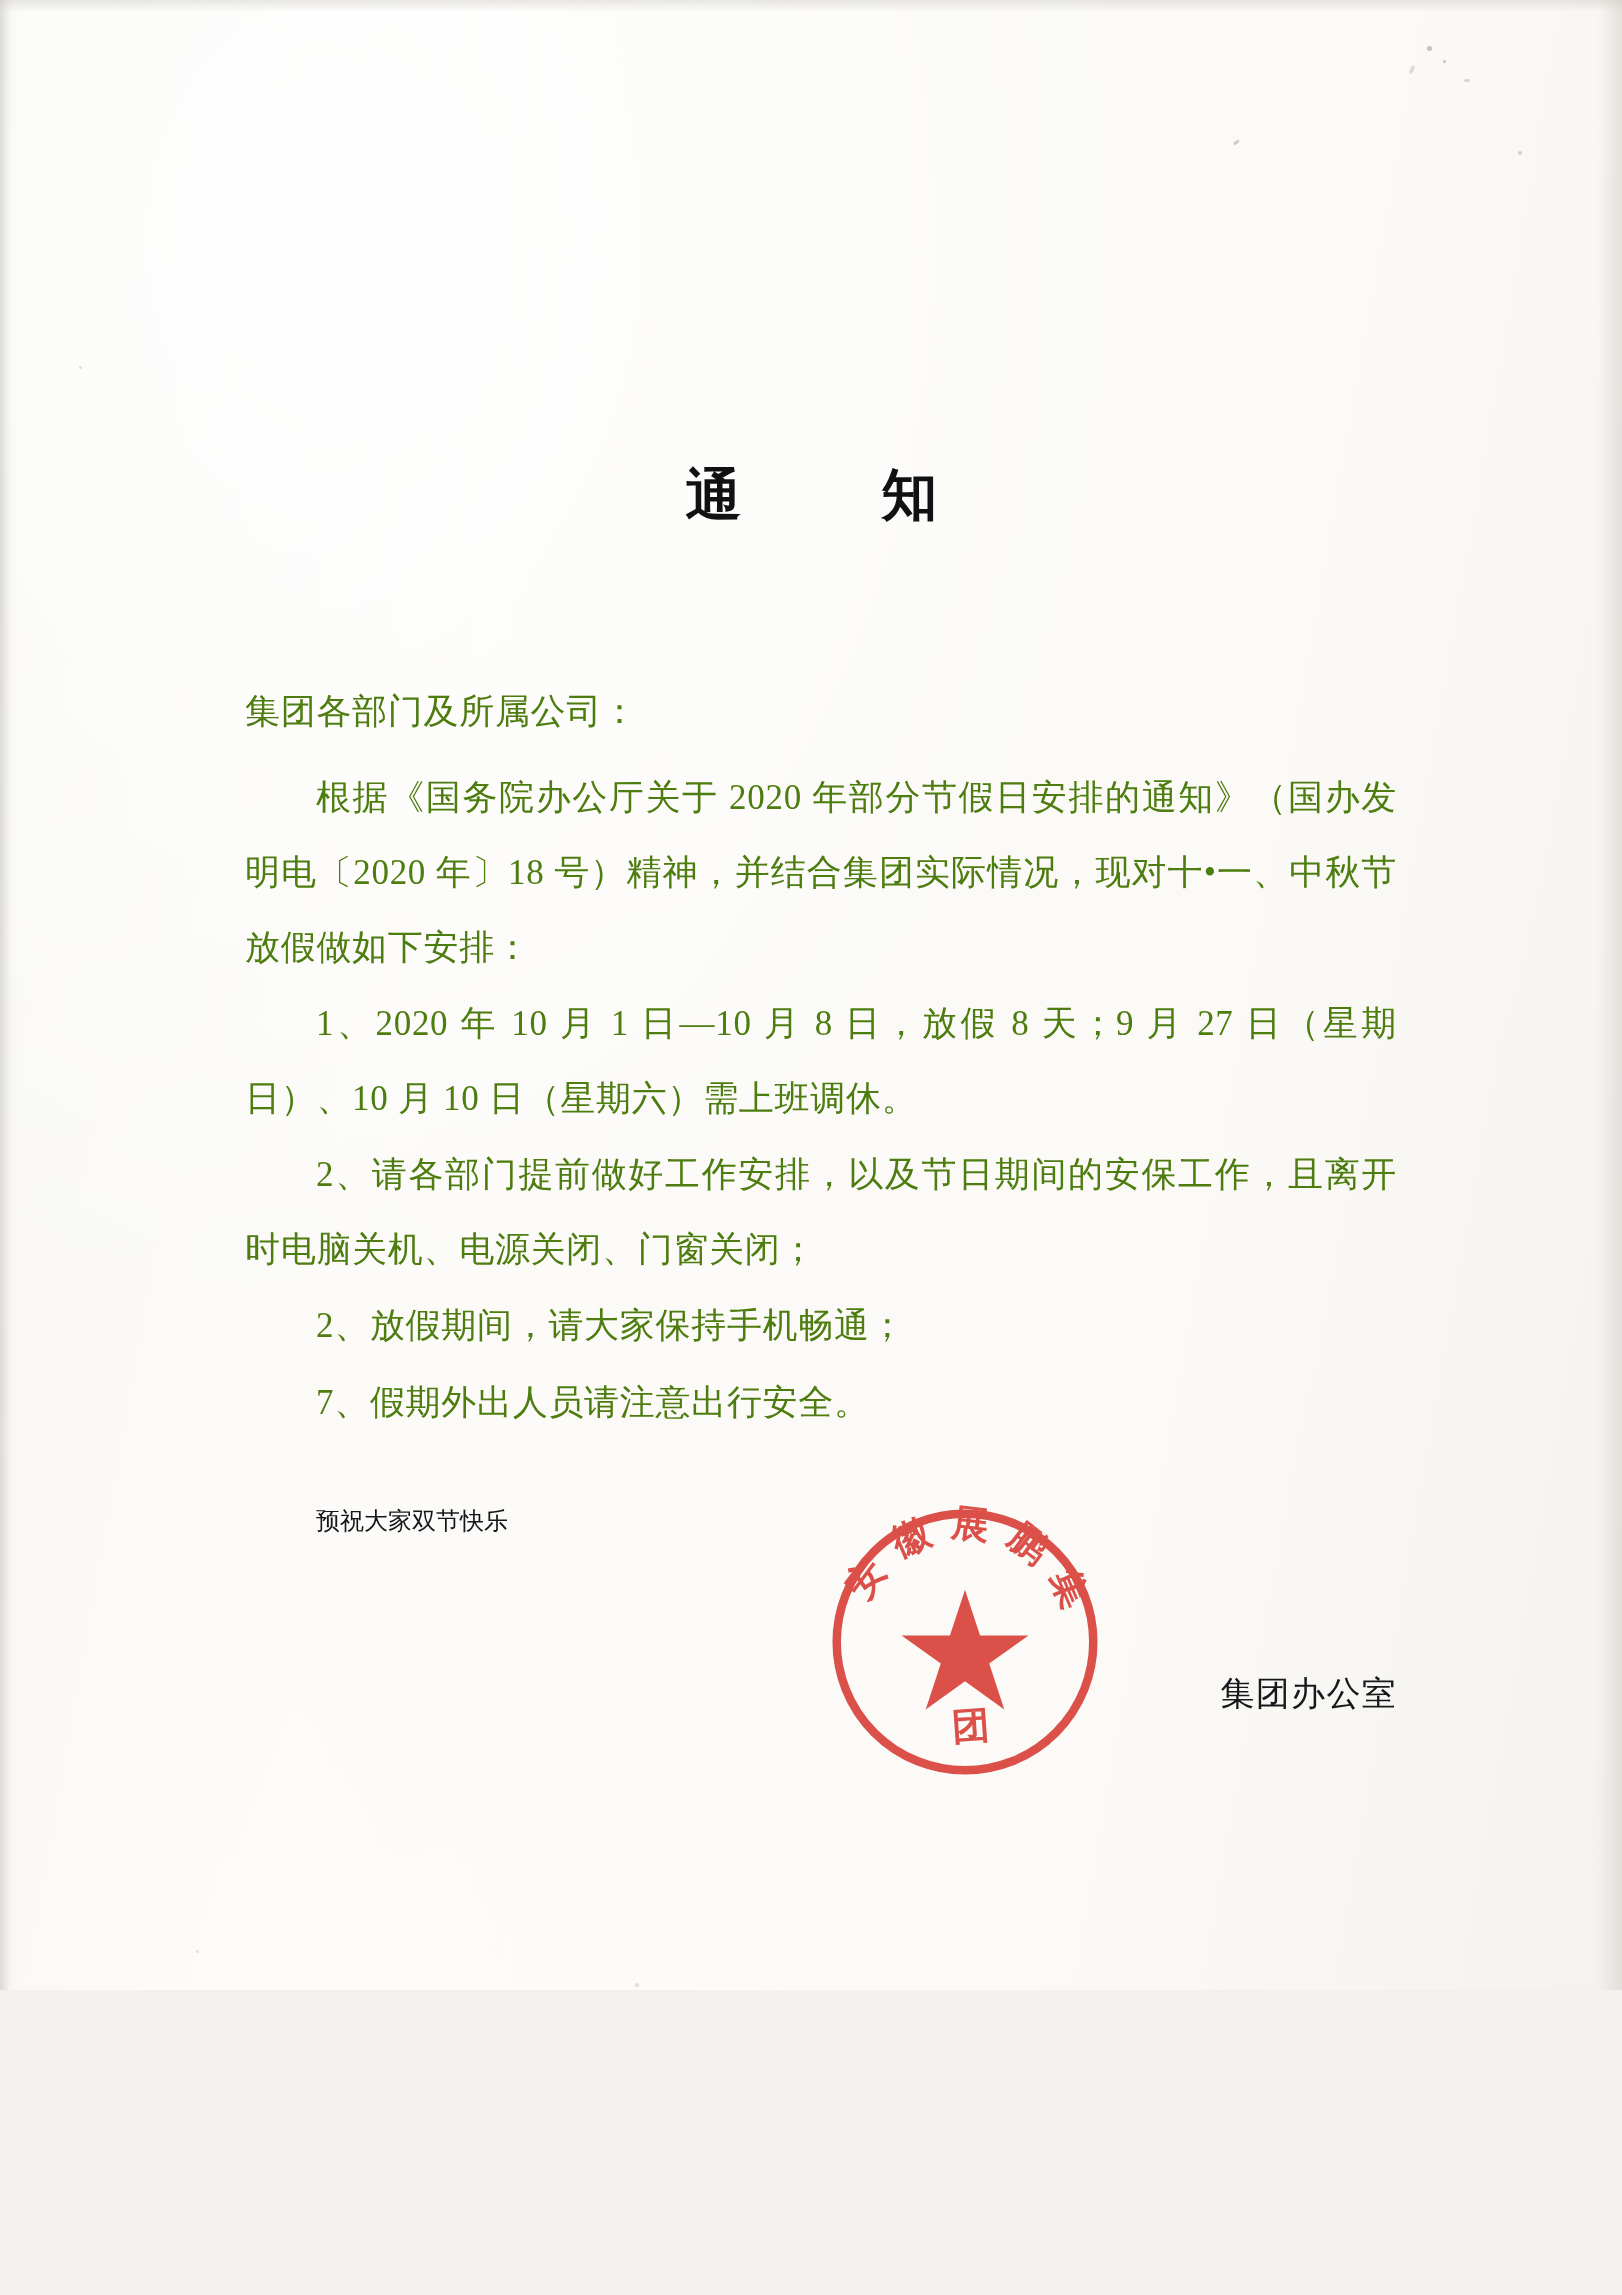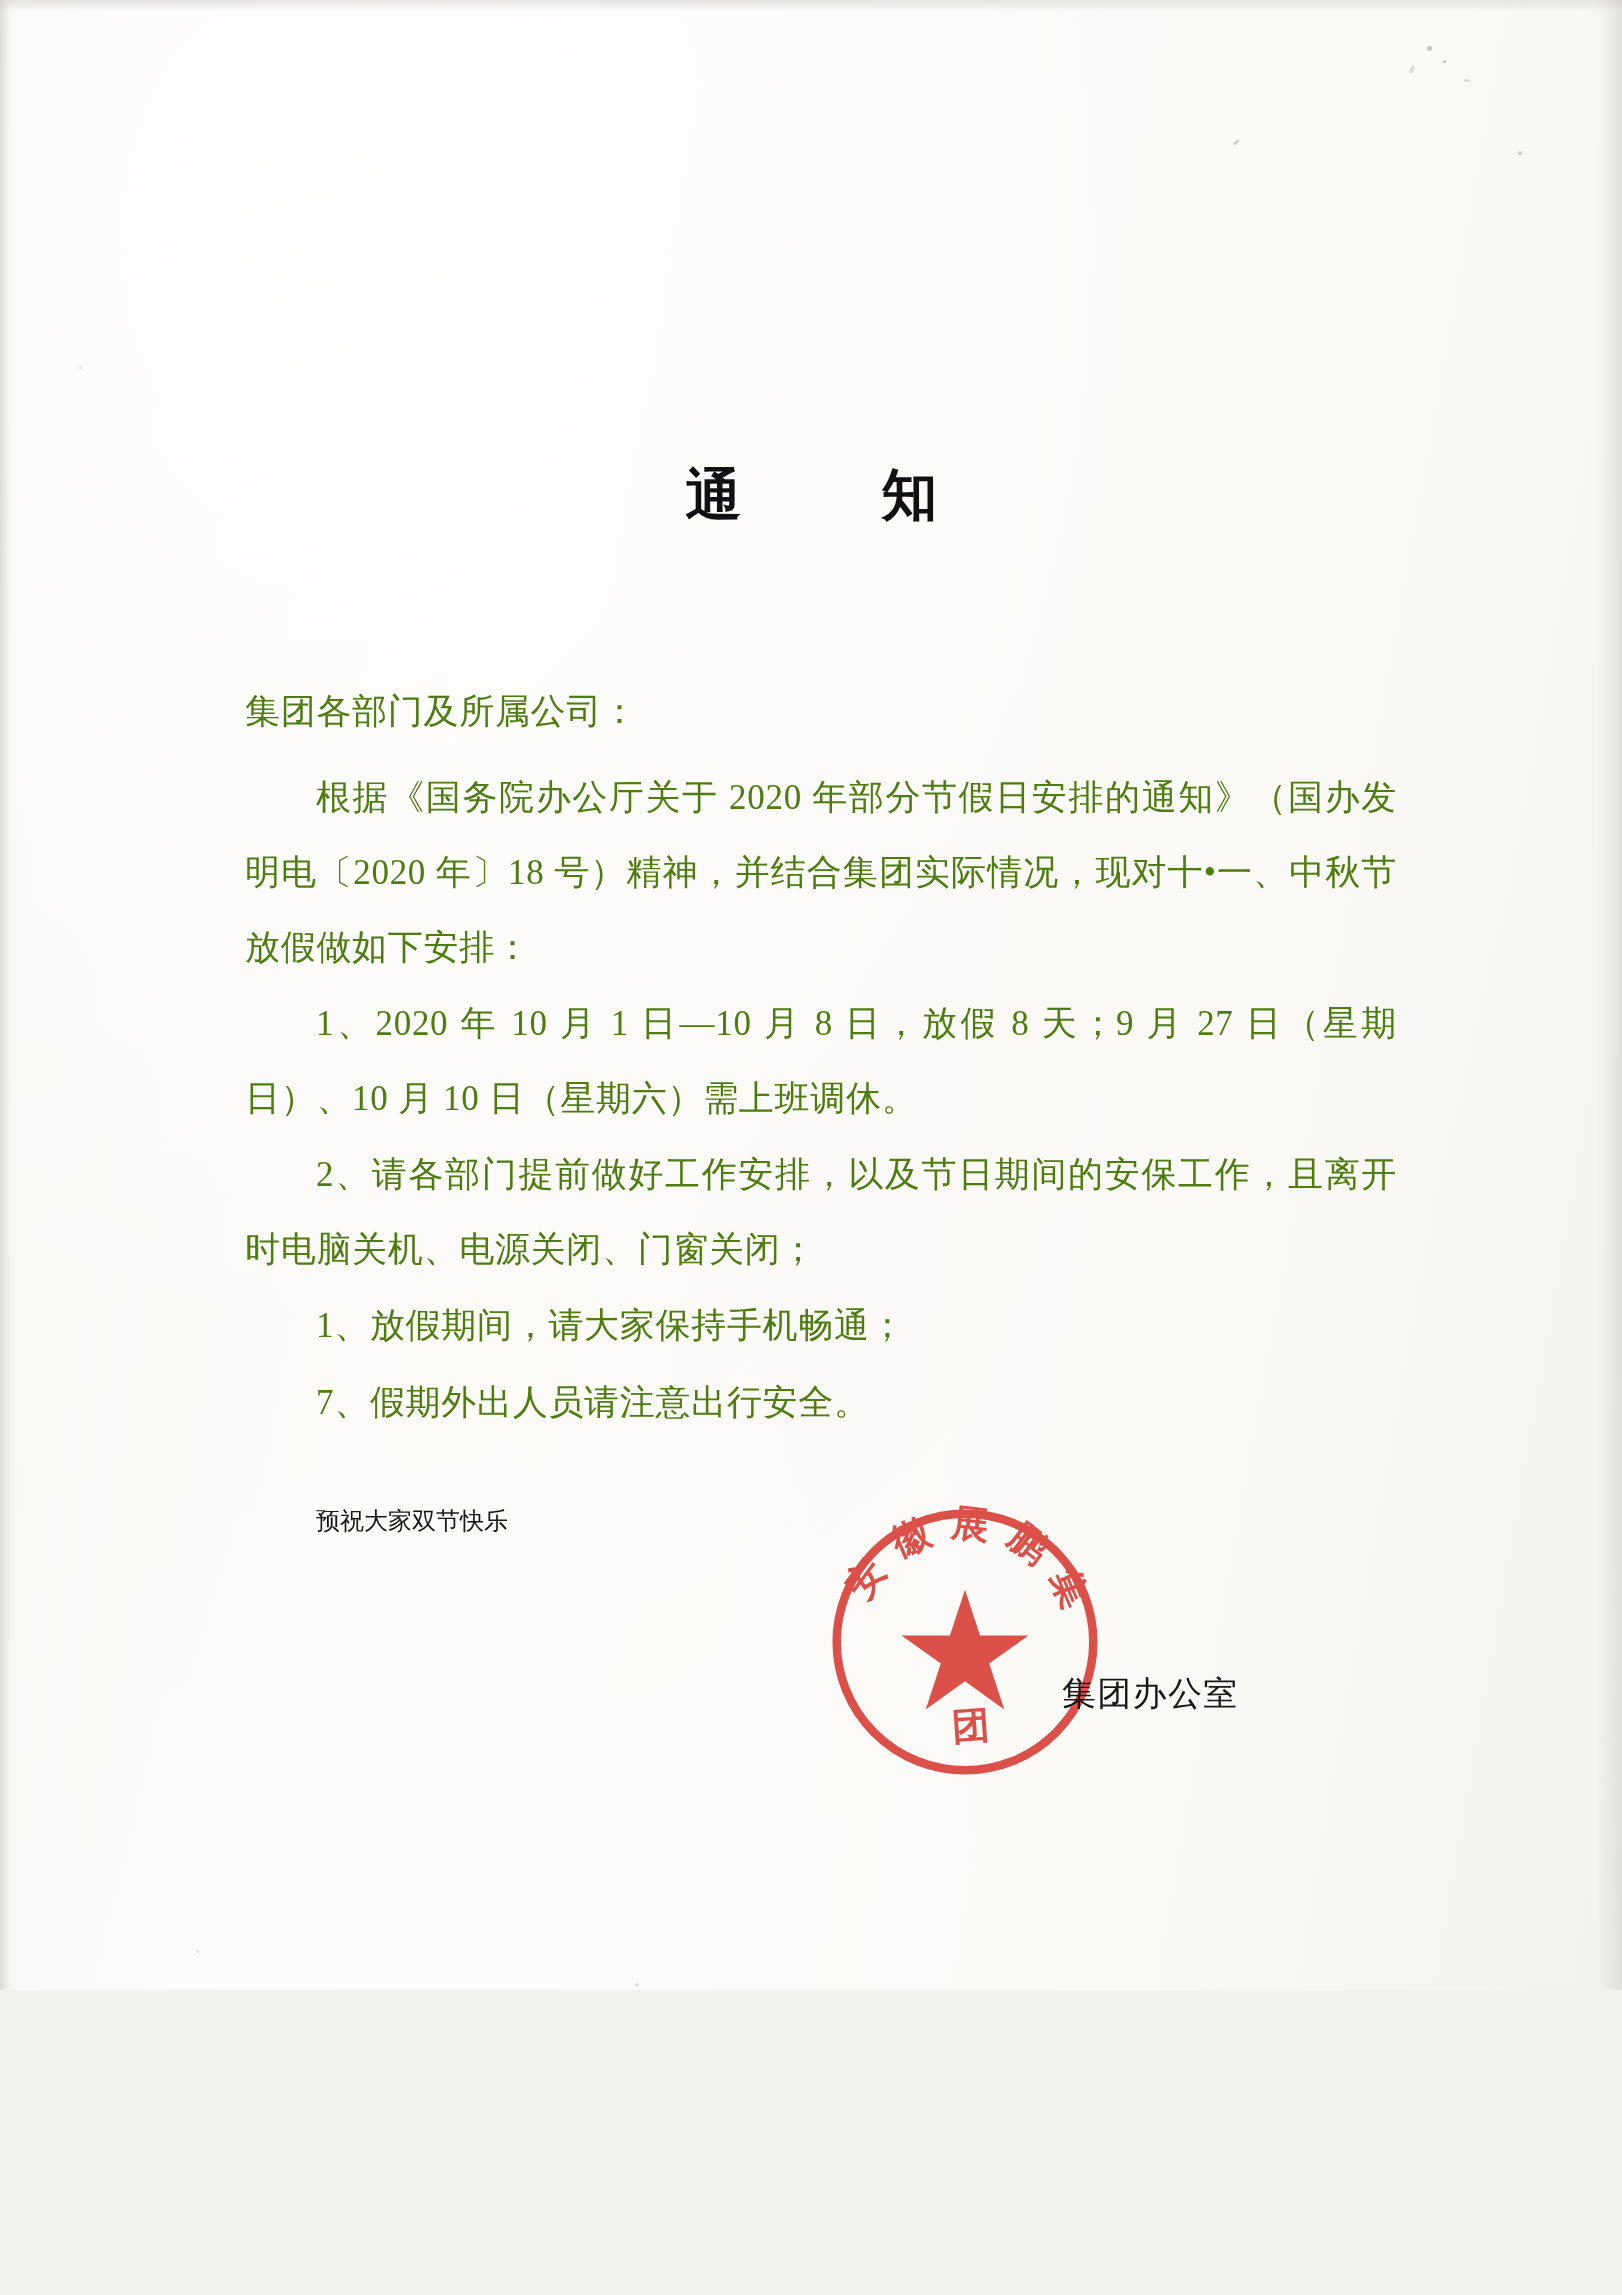--- a/index.html
+++ b/index.html
@@ -99,21 +99,21 @@
     font-size: 24px;
     line-height: 65px;
     text-indent: 71px;
     width: 1152px;
   }
 
   .signature {
     position: absolute;
     right: 226px;
     top: 1662px;
-    text-align: left;
+    text-align: right;
     width: 366px;
   }
   .sig-line {
     font-size: 34px;
     line-height: 63px;
     color: #18181c;
     letter-spacing: 1.3px;
   }
   .sig-org { padding-left: 31px; }
   .sig-date { padding-left: 6.5px; font-weight: 700; }
@@ -155,21 +155,21 @@
 
     <div class="body-block">
       <p class="para salutation">集团各部门及所属公司：</p>
 
       <p class="para indent">根据《国务院办公厅关于 2020 年部分节假日安排的通知》（国办发明电〔2020 年〕18 号）精神，并结合集团实际情况，现对十•一、中秋节放假做如下安排：</p>
 
       <p class="para indent">1、2020 年 10 月 1 日—10 月 8 日，放假 8 天；9 月 27 日（星期日）、10 月 10 日（星期六）需上班调休。</p>
 
       <p class="para indent">2、请各部门提前做好工作安排，以及节日期间的安保工作，且离开时电脑关机、电源关闭、门窗关闭；</p>
 
-      <p class="para indent">1、放假期间，请大家保持手机畅通；</p>
+      <p class="para indent">2、放假期间，请大家保持手机畅通；</p>
 
       <p class="para indent">7、假期外出人员请注意出行安全。</p>
     </div>
 
     <div class="closing">预祝大家双节快乐</div>
 
     <div class="seal">
       <svg viewBox="0 0 440 440" xmlns="http://www.w3.org/2000/svg">
         <defs>
           <path id="sealArc" d="M 60,220 A 160,160 0 1 1 380,220" fill="none"></path>

